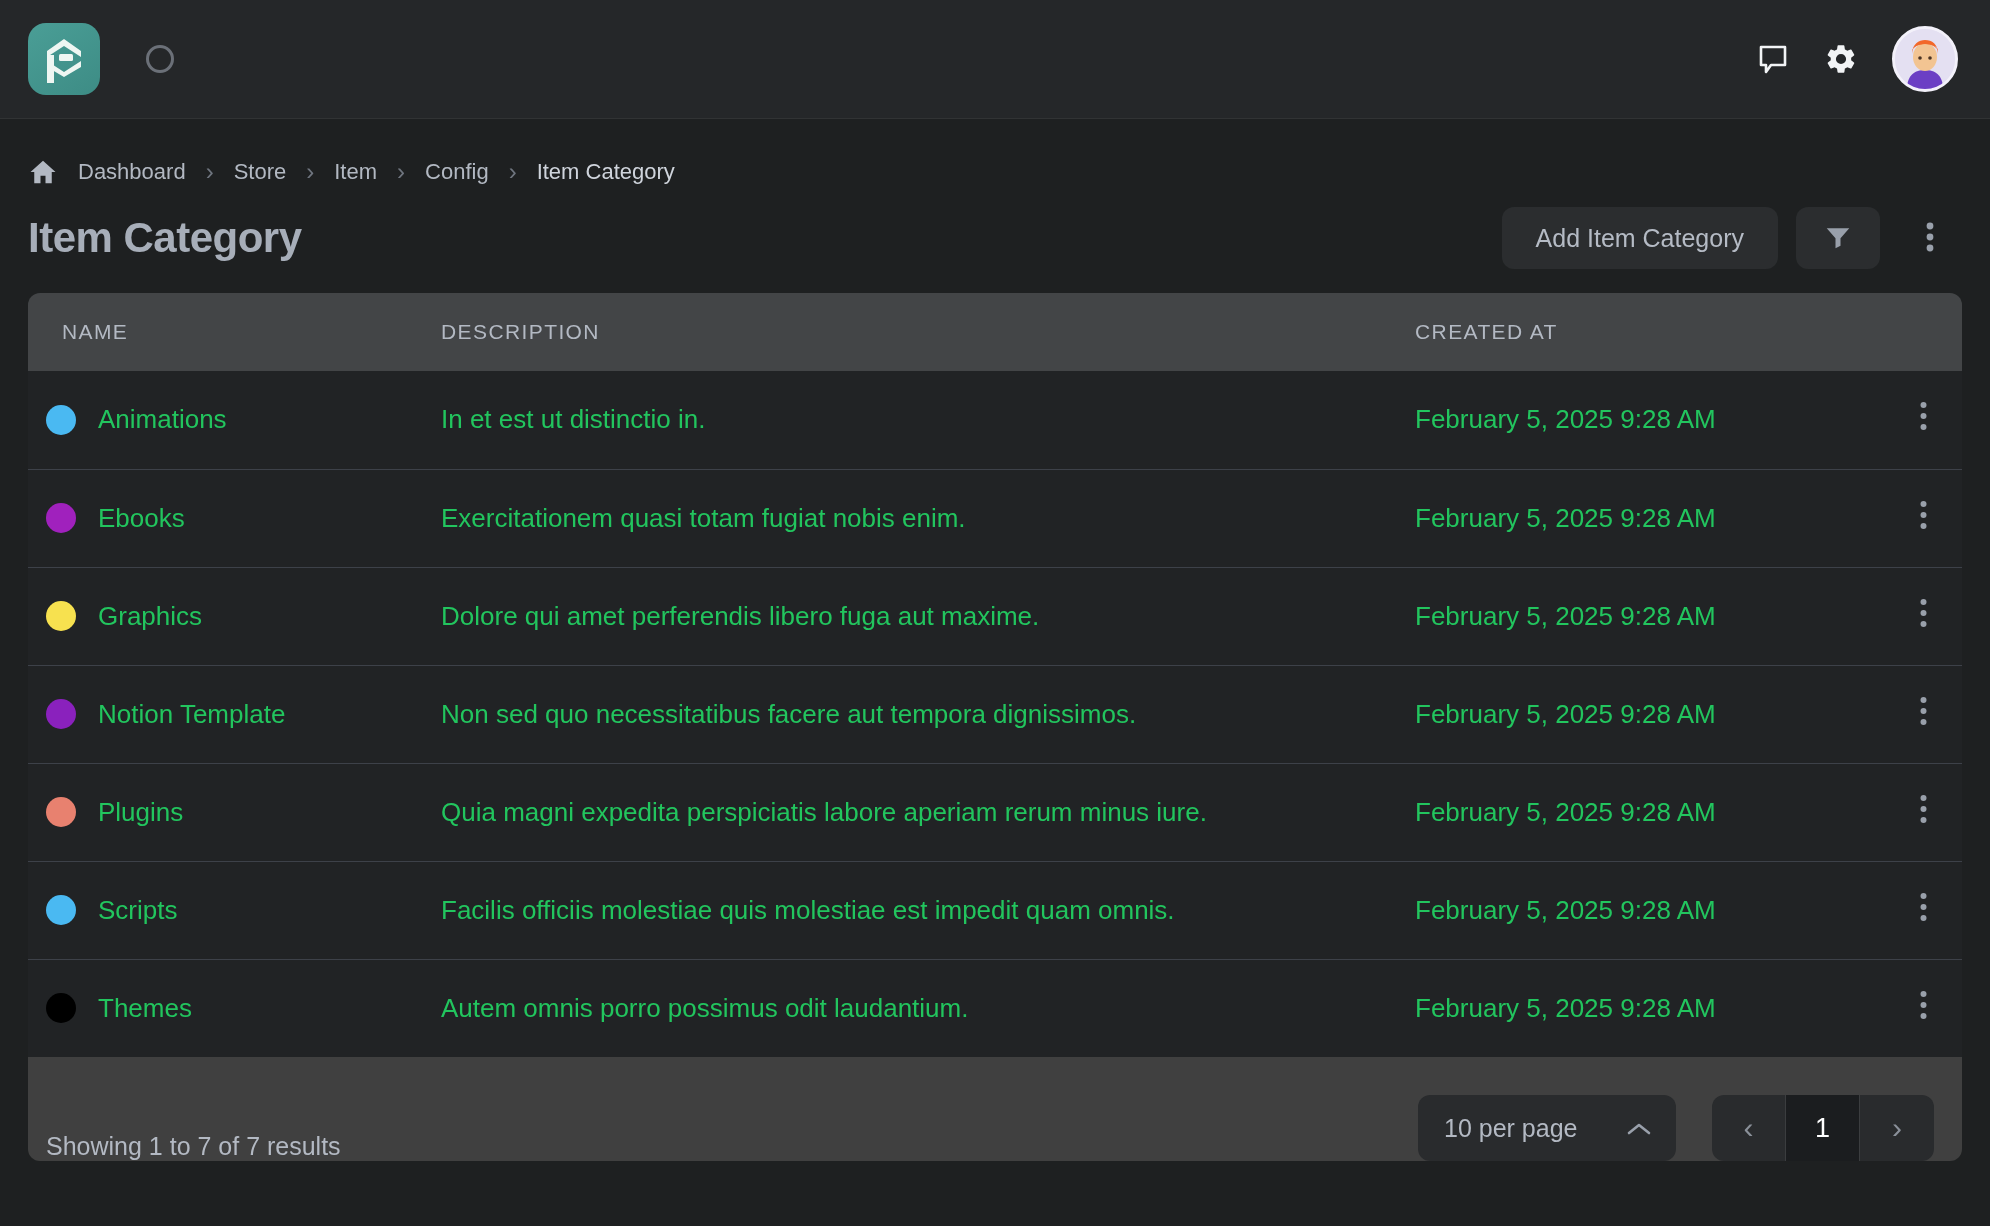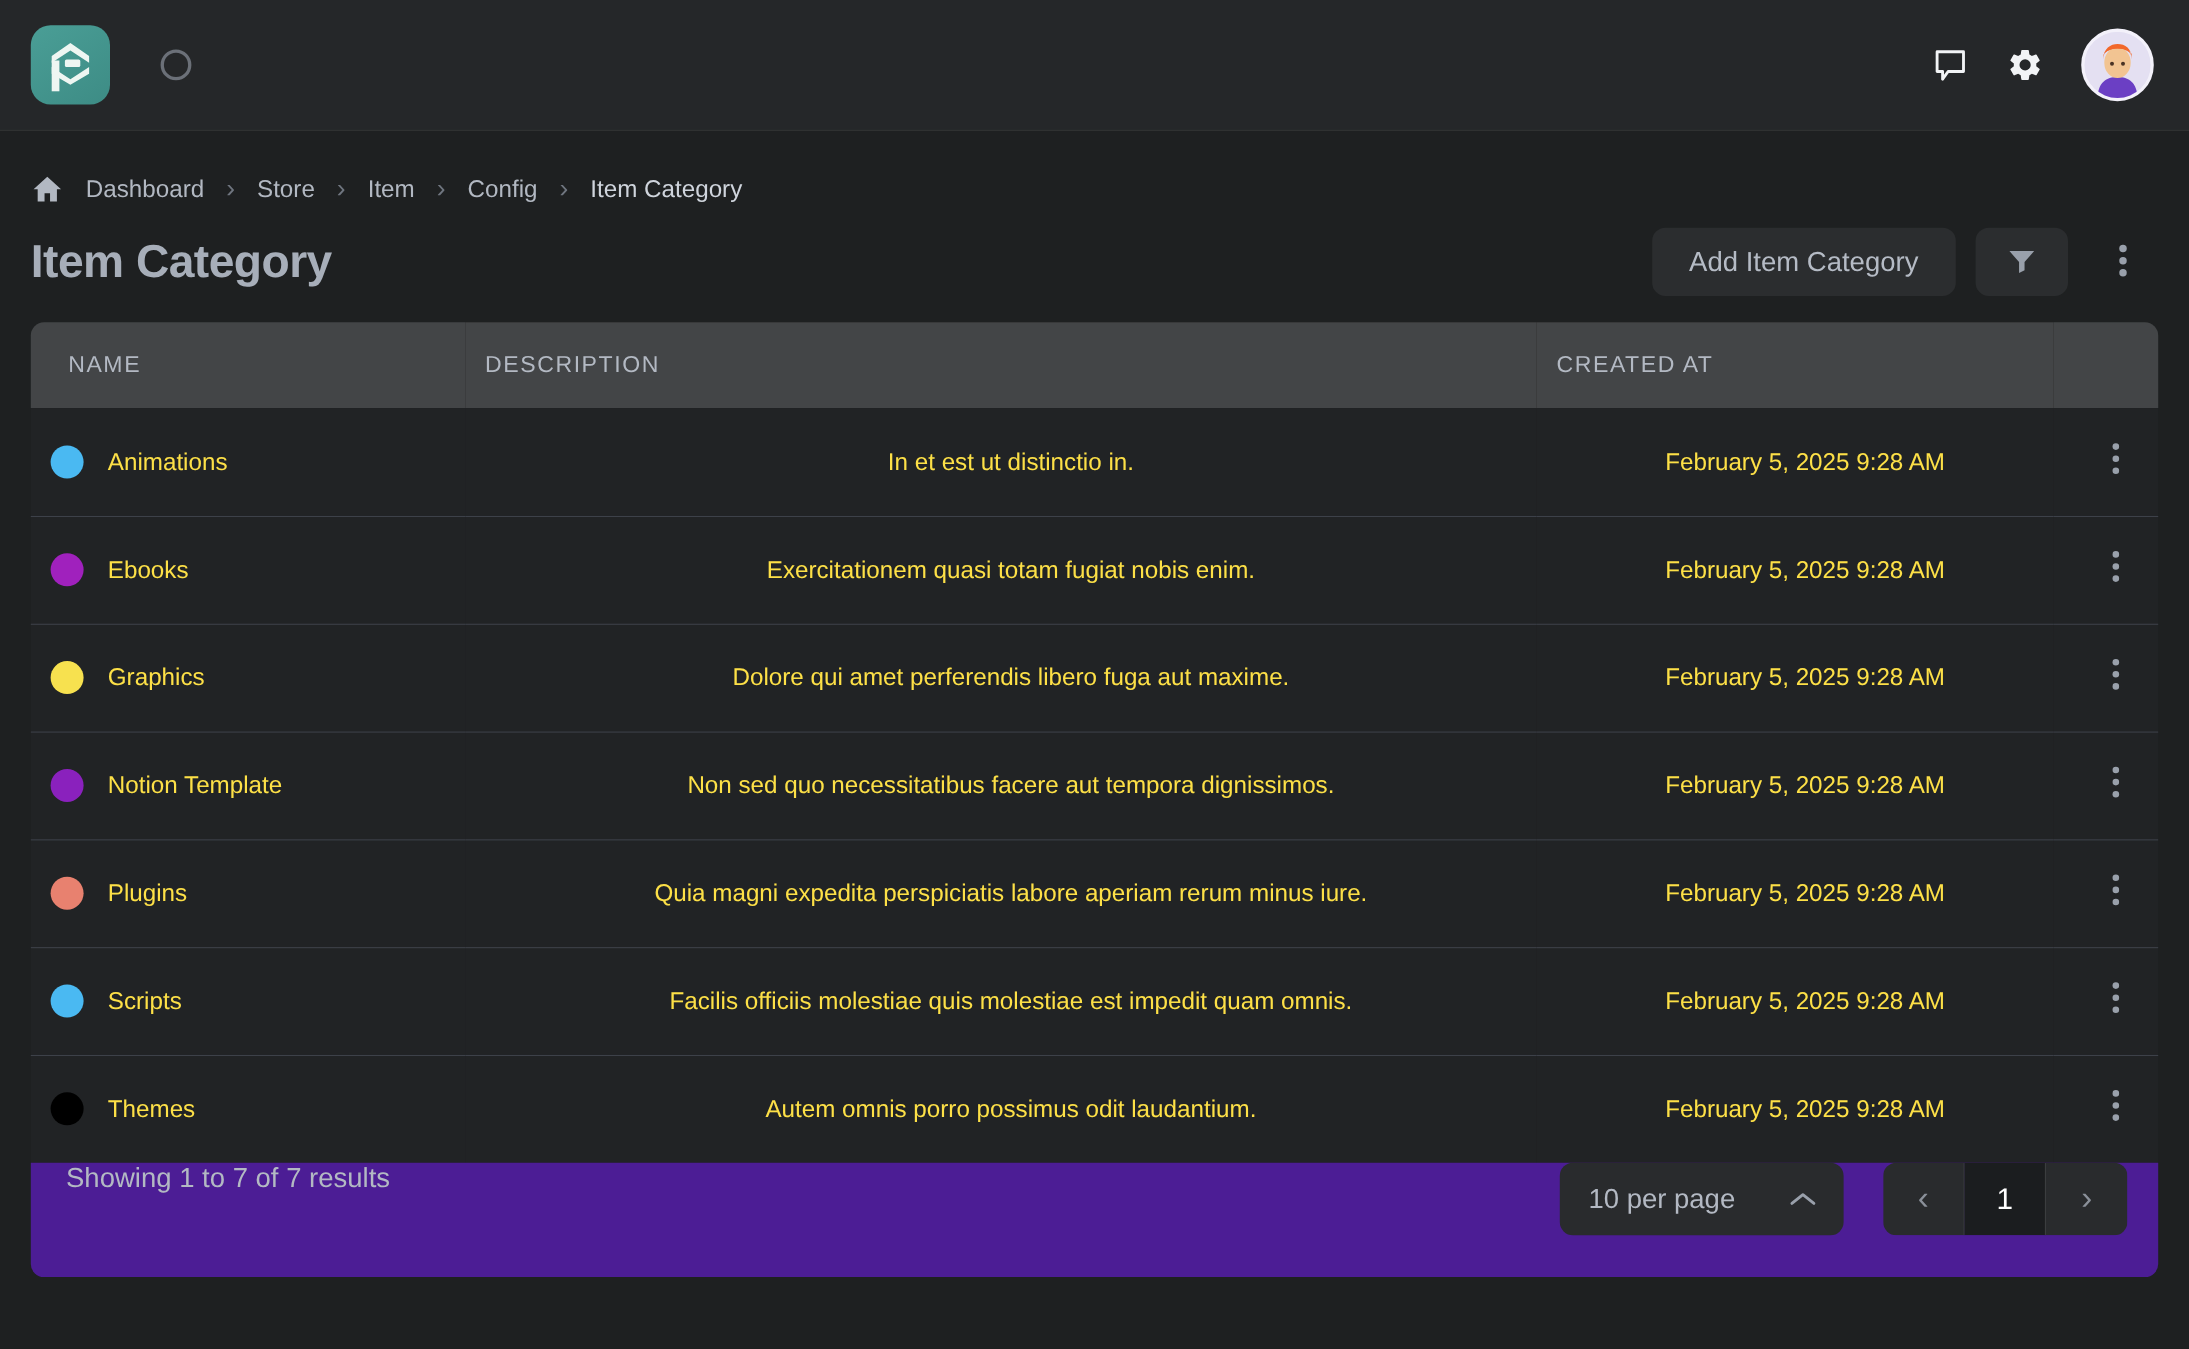--- a/index.html
+++ b/index.html
@@ -110,43 +110,42 @@
   }
   .tbl thead th:first-child { border-radius: 12px 0 0 0; padding-left: 34px; }
   .tbl thead th:last-child  { border-radius: 0 12px 0 0; }
   .col-name { width: 395px; }
   .col-desc { width: auto; }
   .col-date { width: 470px; margin-top: 16px; }
   .col-act  { width: 95px; }
 
   .tbl tbody td {
     background: #212325;
-    color: #fde047;
-    font-size: 22px;
+    color: #22c55e;
+    font-size: 26px;
     height: 98px;
     padding: 0 0 0 18px;
     border-bottom: 1px solid #3d4149;
     vertical-align: middle;
-    text-align: center;
   }
   .tbl tbody tr:last-child td { border-bottom: none; }
   .name-cell { display: flex; align-items: center; gap: 22px; }
   .dot { width: 30px; height: 30px; border-radius: 50%; flex: none; }
   .row-kebab {
     width: 100%; display: flex; align-items: center; justify-content: center;
     cursor: pointer;
   }
 
   
   .tfoot {
-    background: #4c1d95;
+    background: #404040;
     border-radius: 0 0 12px 12px;
     height: 104px;
-    display: flex; align-items: flex-start;
-    padding: 0 28px 0 32px;
+    display: flex; align-items: flex-end;
+    padding: 0 28px 0 18px;
   }
   .showing { font-size: 25px; color: #b3b9c3; }
   .foot-right { margin-left: auto; display: flex; align-items: center; gap: 36px; }
   .perpage {
     background: #292b2d; border-radius: 12px;
     height: 66px; min-width: 258px;
     display: flex; align-items: center; justify-content: space-between;
     padding: 0 24px 0 26px; cursor: pointer;
   }
   .perpage span { font-size: 25px; color: #b3b9c3; }

